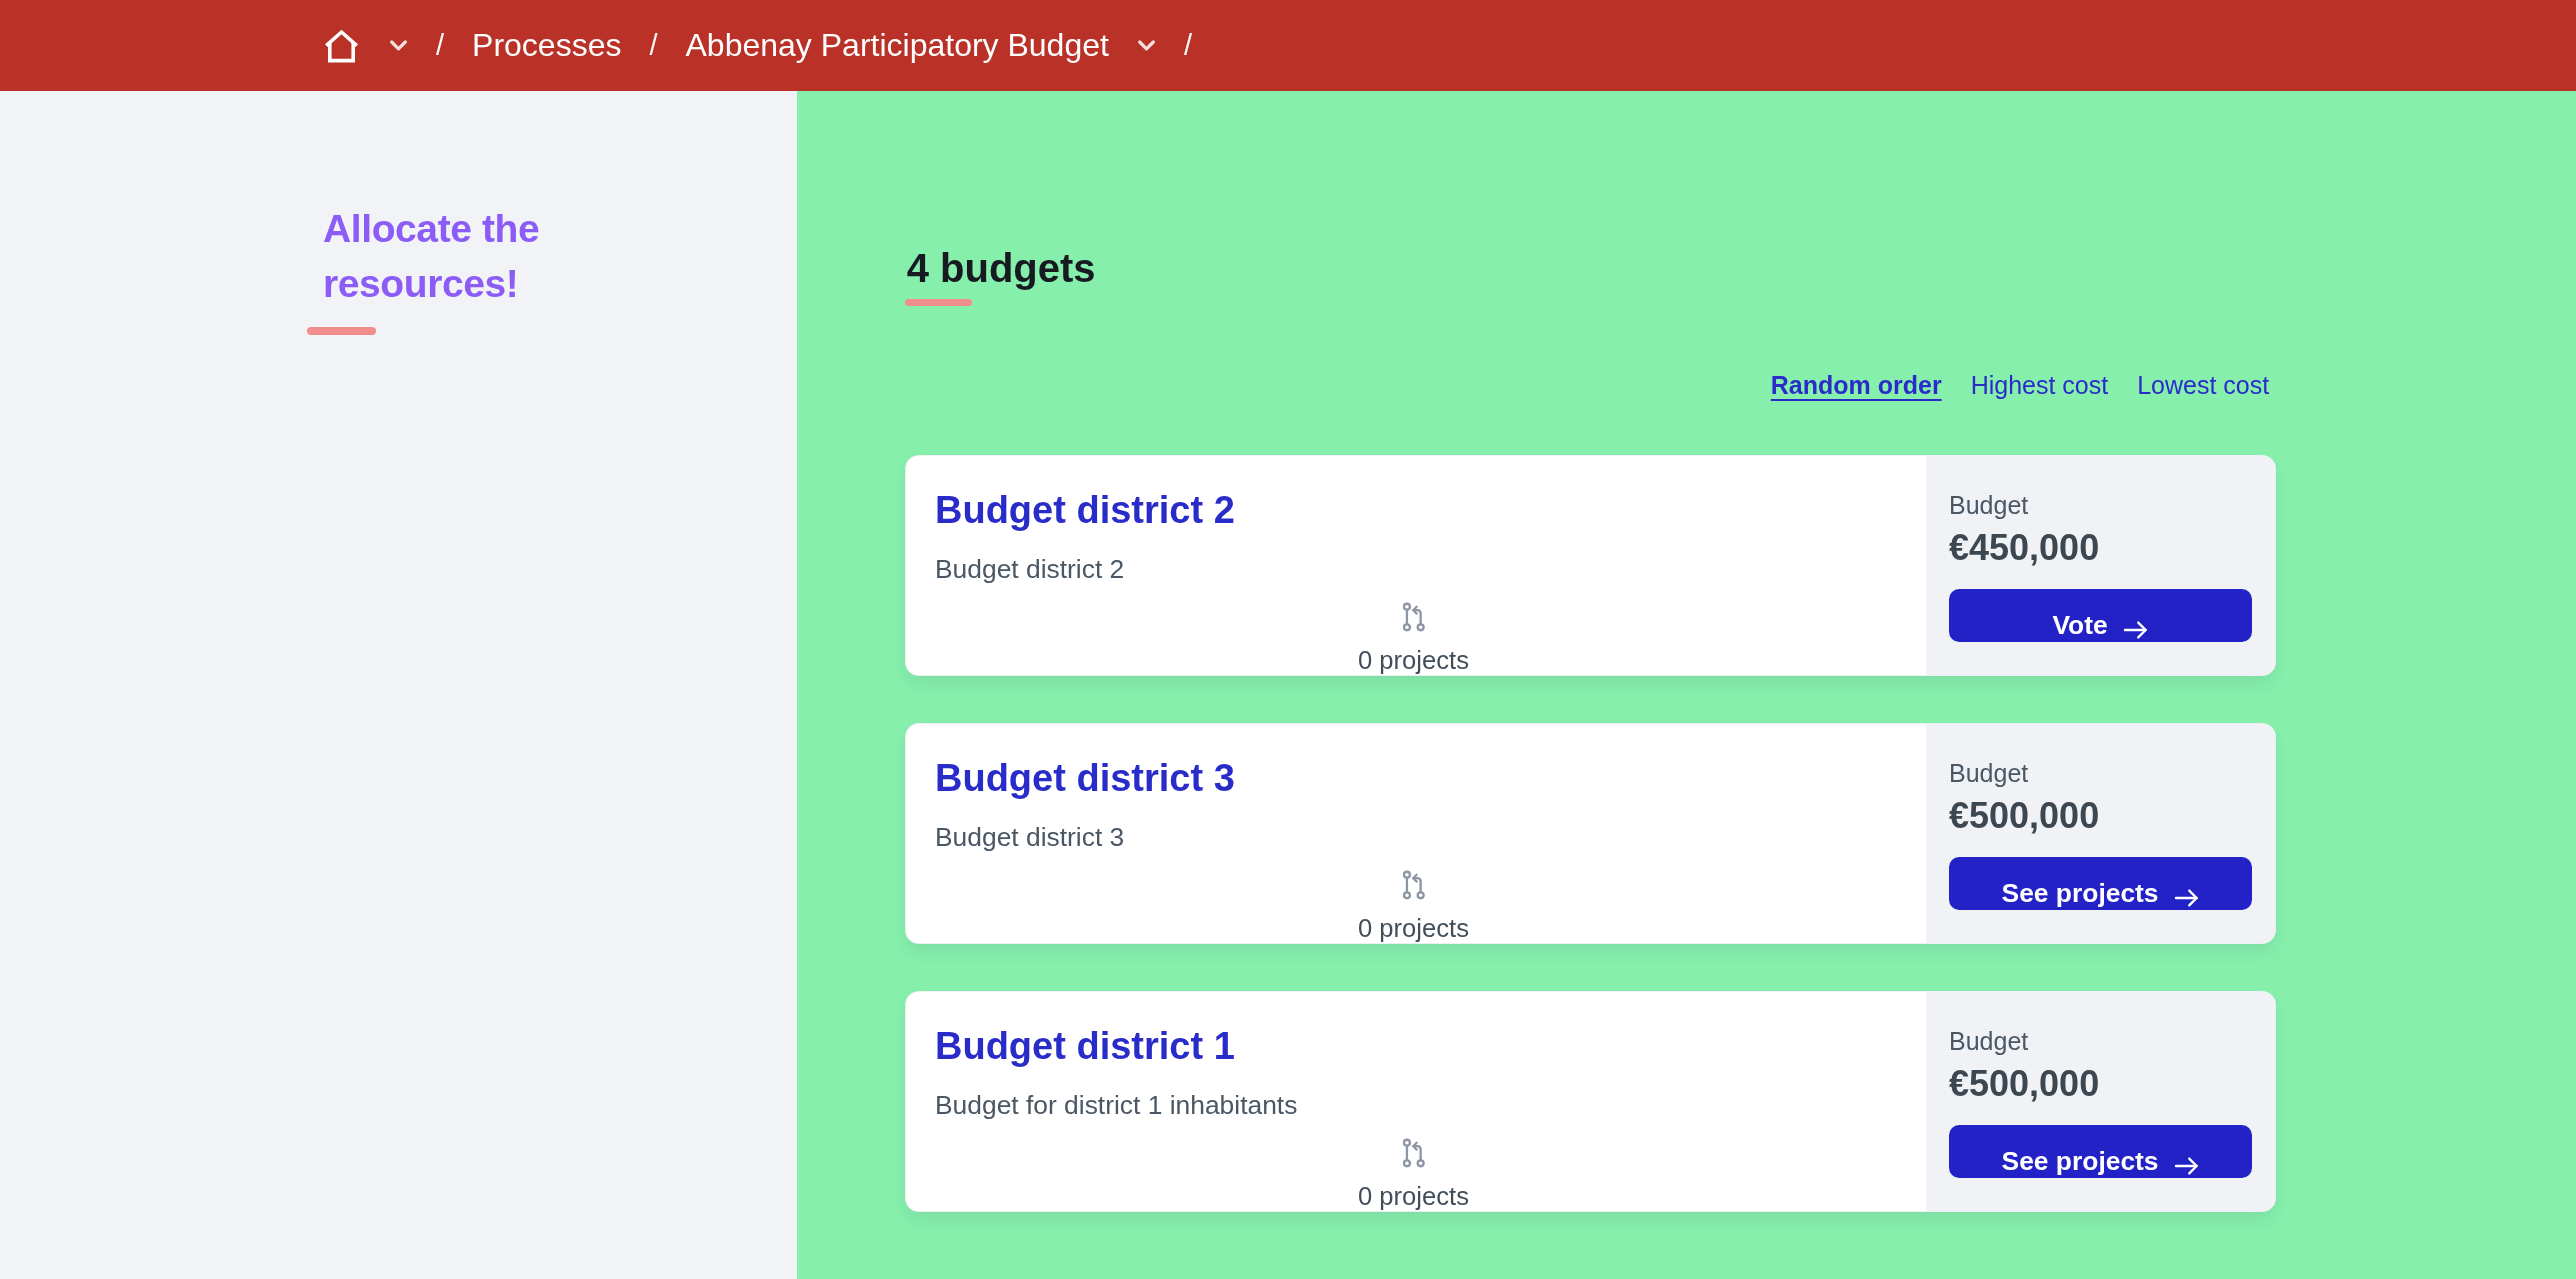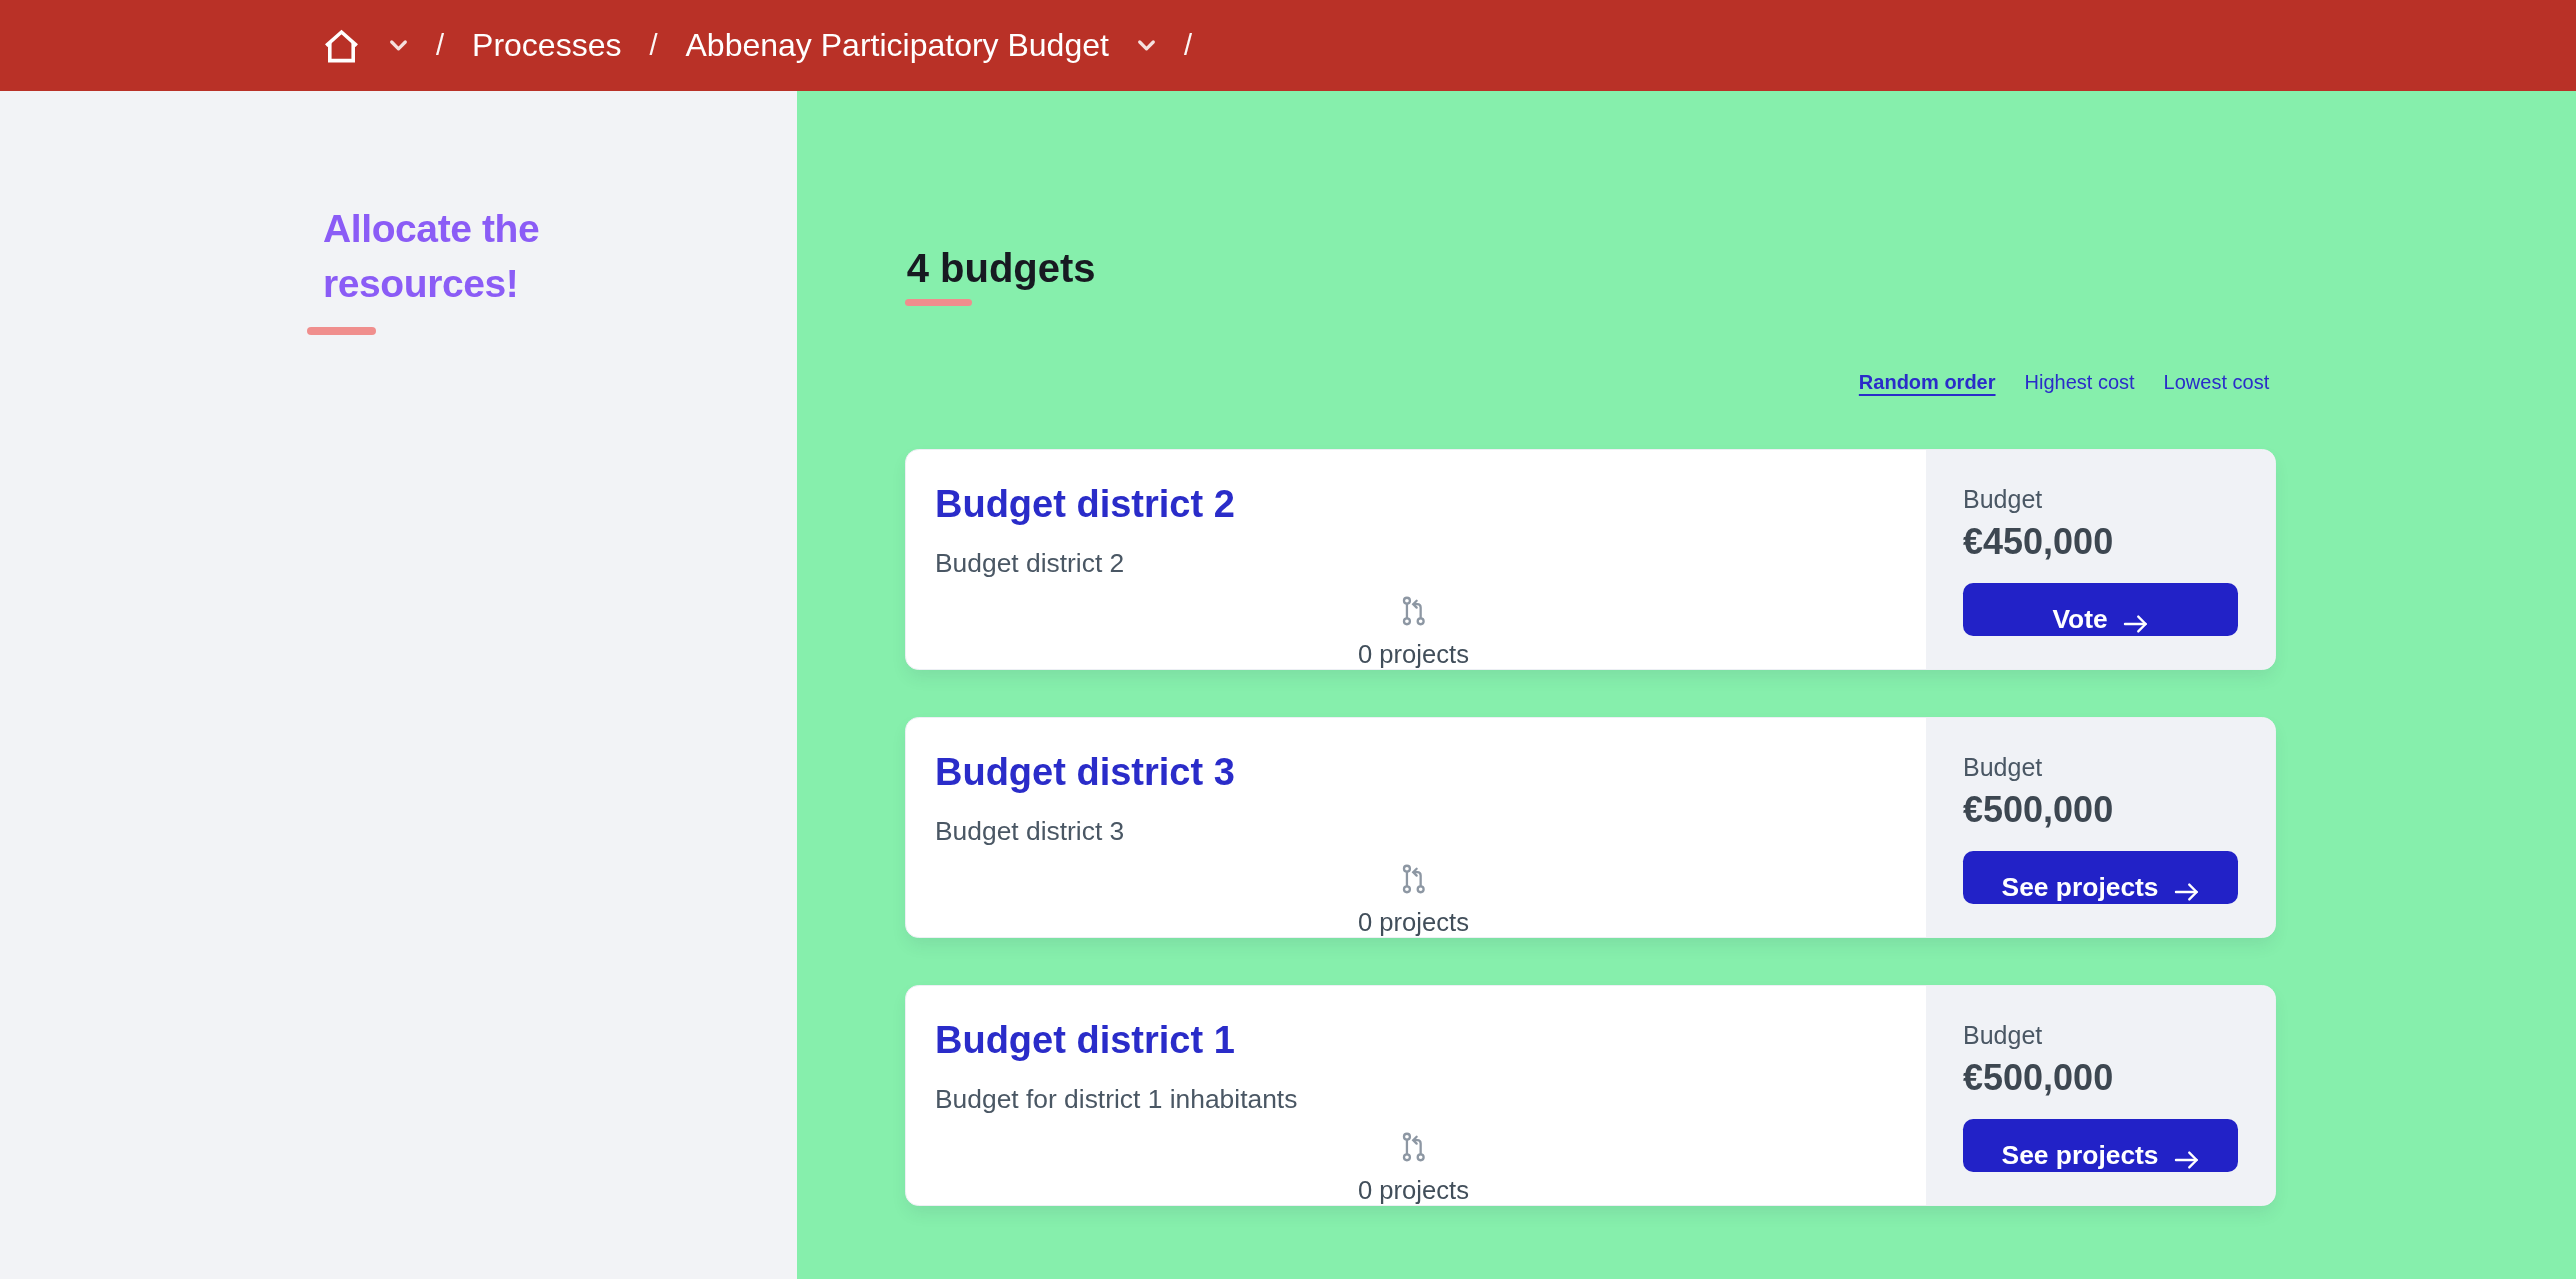--- a/index.html
+++ b/index.html
@@ -22,35 +22,35 @@
   .underline{width:69px;height:7.7px;border-radius:4.3px;background:#f08e8d;}
   .title-underline{margin-top:3.4px;}
 
   .main{flex:1;background:#86efac;}
   .content{width:1371px;margin-left:108px;}
   .content h2{margin:153px 0 0 1.7px;font-size:40px;line-height:1.2;font-weight:700;color:#171a21;}
   .heading-underline{margin-top:6.8px;width:67px;}
 
   
   .sort-row{display:flex;justify-content:flex-end;align-items:baseline;gap:29px;margin-top:65px;padding-right:6.8px;}
-  .sort{color:#2a2cc9;font-size:20px;text-decoration:none;white-space:nowrap;text-align:center;}
+  .sort{color:#2a2cc9;font-size:25px;text-decoration:none;white-space:nowrap;text-align:center;}
   .sort.active{font-weight:700;text-decoration:underline;text-underline-offset:5.1px;text-decoration-thickness:2.1px;}
 
   
   .cards{margin-top:55px;display:flex;flex-direction:column;gap:47px;}
   .card{height:221px;display:flex;background:#fff;border:1.7px solid #edeff4;border-radius:13.6px;overflow:hidden;
         box-shadow:0 8.5px 17px -3.4px rgba(44,58,82,0.10);box-sizing:border-box;}
   .card-body{flex:1;padding:31px 34px 0 29px;box-sizing:border-box;}
   .card-title{margin:0;line-height:1.25;}
   .card-title a{font-size:38px;font-weight:700;color:#2a2cc9;text-decoration:none;}
   .desc{margin:17px 0 0;font-size:26.4px;line-height:1.35;color:#4a5764;}
   .meta{margin-top:13.6px;display:flex;align-items:center;gap:12.8px;color:#414e5a;font-size:25.6px;flex-direction:column;}
   .meta svg{display:block;flex:none;}
 
-  .card-aside{width:349px;flex:none;background:#f0f2f6;box-sizing:border-box;padding:34px 37px 0;}
+  .card-aside{width:349px;flex:none;background:#f0f2f6;box-sizing:border-box;padding:34px 23px 0;}
   .b-label{font-size:25px;color:#4a5764;line-height:1.2;}
   .b-amount{margin-top:5.1px;font-size:36px;font-weight:700;color:#3d4751;line-height:1.2;}
   .cta{margin-top:20.4px;width:100%;height:53px;border:0;border-radius:10.2px;background:#2222c7;color:#fff;
        font-size:26.4px;font-weight:700;font-family:inherit;display:flex;align-items:flex-end;justify-content:center;
        gap:15.3px;cursor:pointer;}
   .cta svg{display:block;}
 </style>
 </head>
 <body>
 

